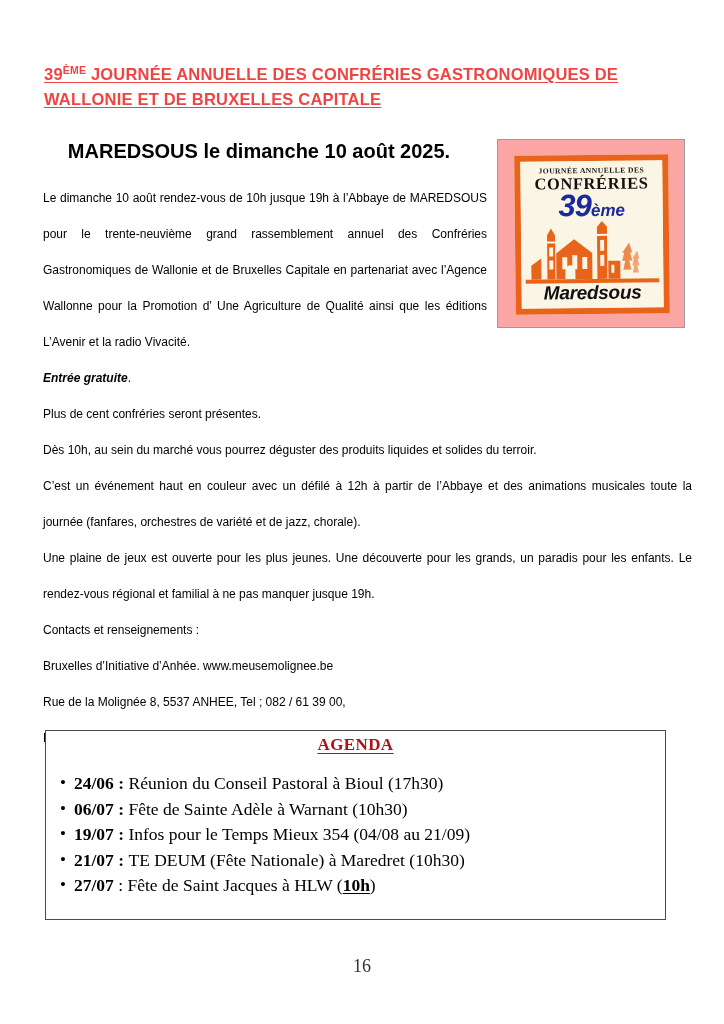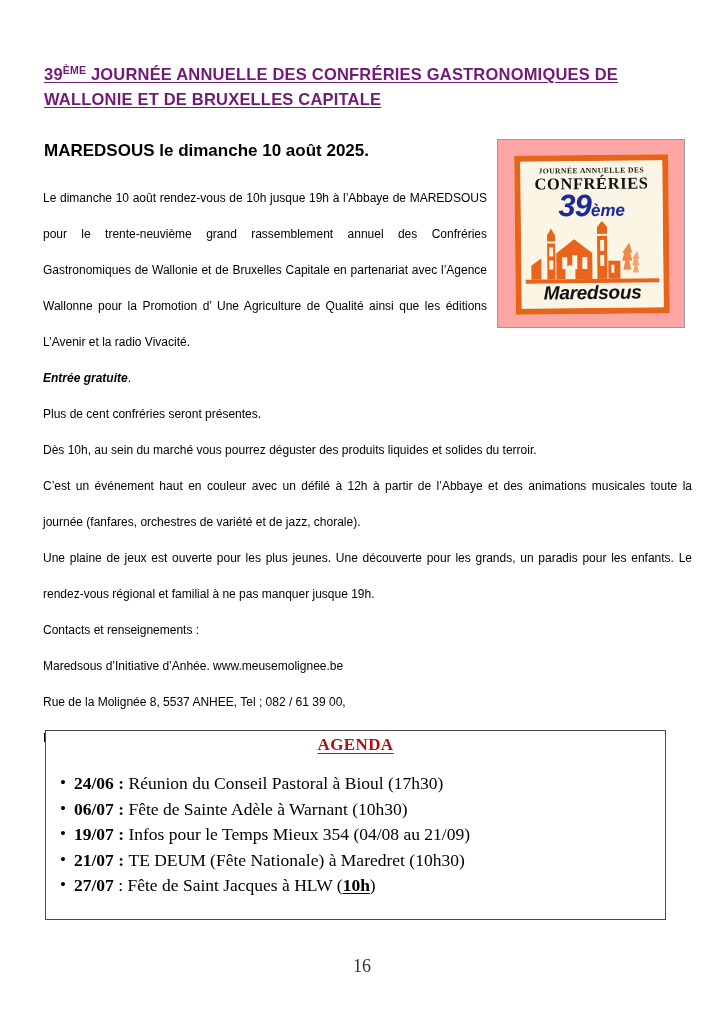--- a/index.html
+++ b/index.html
@@ -23,41 +23,41 @@
 
   
   .doc-title {
     position: absolute;
     left: 44px;
     top: 62px;
     width: 648px;
     font-size: 16.5px;
     font-weight: bold;
     line-height: 25px;
-    color: #701a75;
+    color: #ef4444;
     letter-spacing: 0.2px;
     text-align: justify;
     text-align-last: left;
   }
   .doc-title .tl-line { display: block; }
   .doc-title .u { text-decoration: underline; text-underline-offset: 2px; }
   .doc-title sup {
     font-size: 10.5px;
     vertical-align: super;
     line-height: 0;
   }
 
   
   .subtitle {
     position: absolute;
     left: 44px;
     top: 140px;
     width: 430px;
-    text-align: left;
-    font-size: 17px;
+    text-align: center;
+    font-size: 20px;
     font-weight: bold;
     line-height: 22px;
   }
 
   
   .logo-frame {
     position: absolute;
     left: 497px;
     top: 139px;
     width: 188px;
@@ -294,21 +294,21 @@
   </div>
 
   <div class="body-wrap">
     <p class="p-intro">Le dimanche 10 août rendez-vous de 10h jusque 19h à l’Abbaye de MAREDSOUS pour le trente-neuvième grand rassemblement annuel des Confréries Gastronomiques de Wallonie et de Bruxelles Capitale en partenariat avec l’Agence Wallonne pour la Promotion d’ Une Agriculture de Qualité ainsi que les éditions L’Avenir et la radio Vivacité.</p>
     <p class="p-line"><span class="bolditalic">Entrée gratuite</span><span>.</span></p>
     <p class="p-line">Plus de cent confréries seront présentes.</p>
     <p class="p-just">Dès 10h, au sein du marché vous pourrez déguster des produits liquides et solides du terroir.</p>
     <p class="p-just">C’est un événement haut en couleur avec un défilé à 12h à partir de l’Abbaye et des animations musicales toute la journée (fanfares, orchestres de variété et de jazz, chorale).</p>
     <p class="p-just">Une plaine de jeux est ouverte pour les plus jeunes. Une découverte pour les grands, un paradis pour les enfants. Le rendez-vous régional et familial à ne pas manquer jusque 19h.</p>
     <p class="p-line">Contacts et renseignements :</p>
-    <p class="p-line">Maredsous d’Initiative d’Anhée. www.meusemolignee.be</p>
+    <p class="p-line">Bruxelles d’Initiative d’Anhée. www.meusemolignee.be</p>
     <p class="p-line">Rue de la Molignée 8, 5537 ANHEE, Tel ; 082 / 61 39 00,</p>
     <p class="p-line"><span>Email: </span><a class="mail-link" href="#">anhee.tourisme@gmail.com</a></p>
   </div>
 
   <div class="agenda-box">
     <div class="agenda-title">AGENDA</div>
     <ul class="agenda-list">
       <li>
         <span class="bullet">•</span><span class="date">24/06</span><span class="sep-b"> : </span><span>Réunion du Conseil Pastoral à Bioul (17h30)</span><span class="u-bold"></span><span></span>
       </li>

